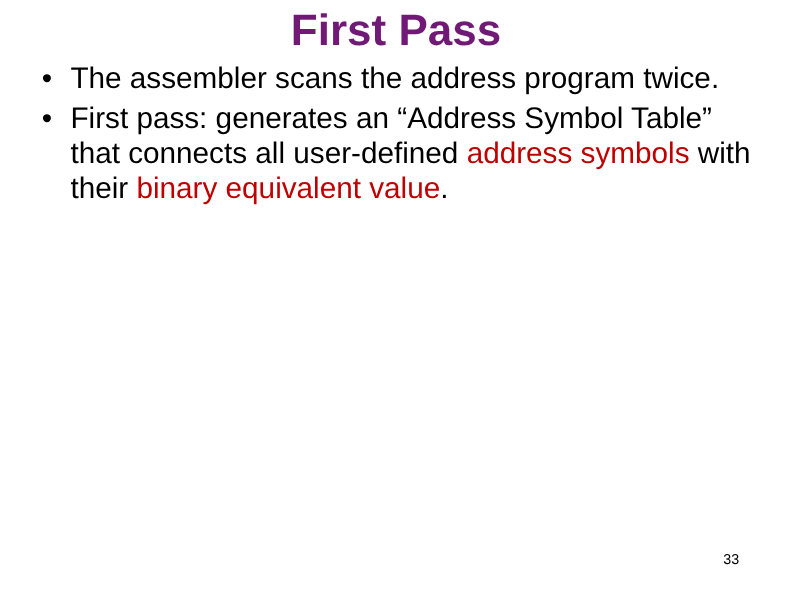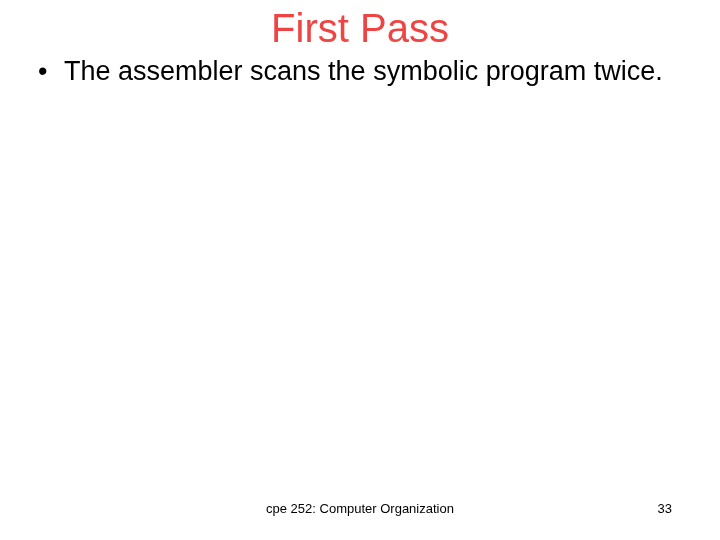--- a/index.html
+++ b/index.html
@@ -19,22 +19,22 @@
     position: relative;
     box-sizing: border-box;
   }
   .title {
     position: absolute;
     top: 6px;
     left: 0;
     width: 720px;
     text-align: center;
     font-size: 40px;
-    font-weight: 400;
-    color: #ef4444;
+    font-weight: 700;
+    color: #701a75;
   }
   .body {
     position: absolute;
     top: 56px;
     left: 34px;
     width: 660px;
     font-size: 27px;
     line-height: 1.18;
     color: #000000;
   }
@@ -79,21 +79,23 @@
 </head>
 <body>
 
 <div class="slide">
 
   <div class="title">First Pass</div>
 
   <div class="body">
     <ul class="bullets">
       <li>
-        <span>The assembler scans the symbolic program twice.</span>
+        <span>The assembler scans the address program twice.</span>
+      </li>
+      <li>
+        <span>First pass: generates an “Address Symbol Table” that connects all user-defined </span><span class="hl">address symbols</span><span> with their </span><span class="hl">binary equivalent value</span><span>.</span>
       </li>
     </ul>
   </div>
 
-  <div class="footer-center">cpe 252: Computer Organization</div>
   <div class="footer-right">33</div>
 
 </div>
 
 </body></html>

